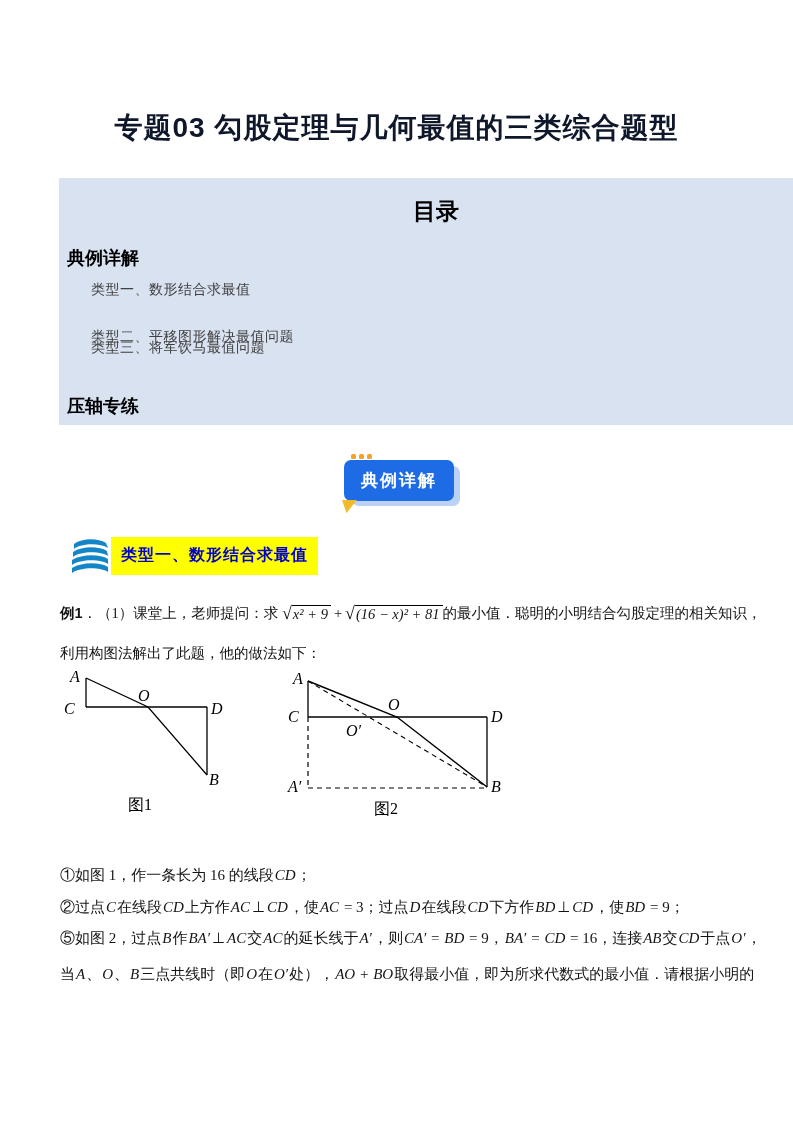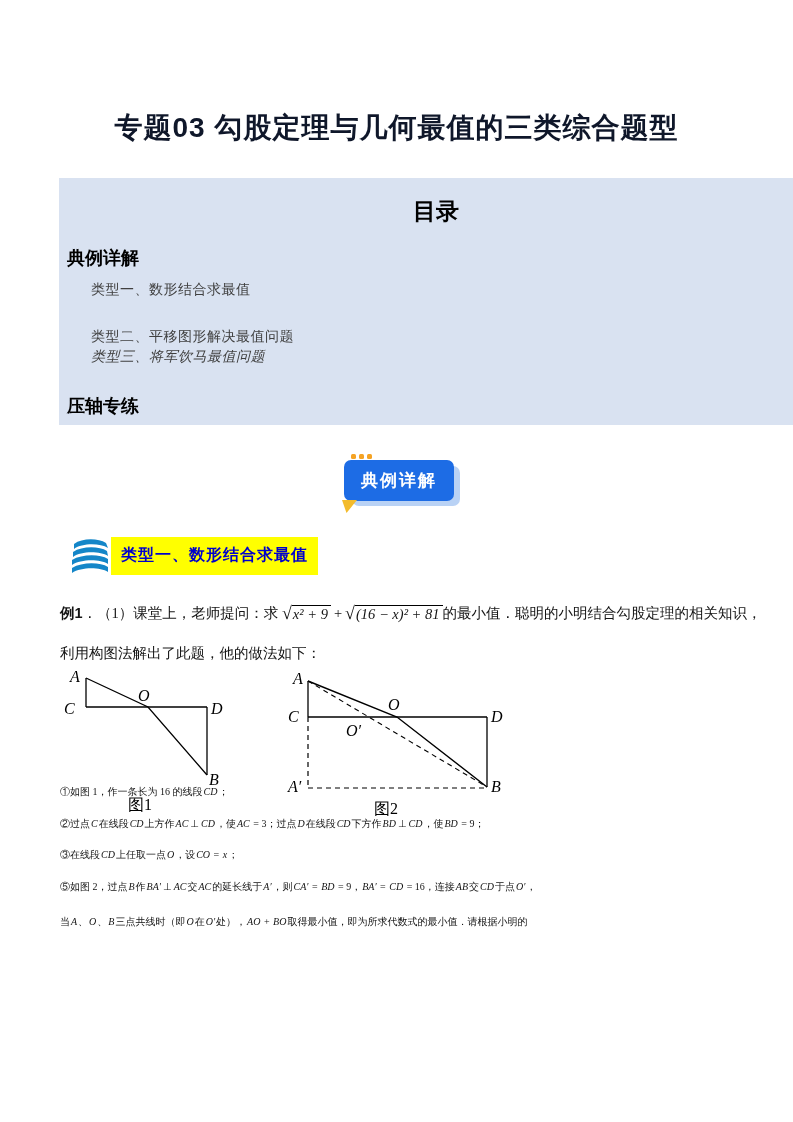--- a/index.html
+++ b/index.html
@@ -15,21 +15,21 @@
   .toc{position:absolute;left:59px;top:178px;width:754px;height:247px;background:#d9e2f1;}
   .toc-title{position:absolute;left:0;right:0;top:18px;text-align:center;
              font-family:"Liberation Sans",sans-serif;font-weight:700;font-size:23px;color:#000;}
   .toc-sec{position:absolute;left:8px;font-family:"Liberation Sans",sans-serif;
            font-weight:700;font-size:18px;color:#000;}
   .toc-sec1{top:68px;}
   .toc-sec2{top:216px;}
   .toc-item{position:absolute;left:32px;font-size:14px;color:#404040;letter-spacing:.5px;}
   .toc-item1{top:103px;}
   .toc-item2{top:150px;}
-  .toc-item3{top:170px;font-style:italic;}
+  .toc-item3{top:161px;}
 
   
   .badge{position:absolute;left:344px;top:456px;width:122px;height:58px;}
   .badge-shadow{position:absolute;left:8px;top:10px;width:108px;height:40px;
                 background:#b9d2f5;border-radius:7px;}
   .badge-main{position:absolute;left:0;top:4px;width:110px;height:41px;background:#1d6ce5;
               border-radius:7px;color:#fff;font-family:"Liberation Sans",sans-serif;
               font-weight:700;font-size:17px;display:flex;align-items:center;
               justify-content:center;letter-spacing:2px;}
   .badge-dots{position:absolute;left:7px;top:-2px;display:flex;gap:3px;}
@@ -57,21 +57,21 @@
 
   
   .fig{position:absolute;}
   .fig1{left:58px;top:666px;}
   .fig2{left:286px;top:664px;}
   .fig text{font-family:"Liberation Serif",serif;}
   .fig .pt{font-style:italic;font-size:16px;fill:#000;}
   .fig .cap{font-size:16px;fill:#000;}
 
   
-  .steps{position:absolute;left:60px;top:776px;width:700px;font-size:10px;}
+  .steps{position:absolute;left:60px;top:860px;width:700px;font-size:15px;}
   .step{height:31.6px;line-height:31.6px;white-space:nowrap;}
   .step-cont{margin-top:4px;}
   .blank{letter-spacing:1px;}
 </style>
 </head>
 <body>
 
 <div class="page">
 
   <h1 class="doc-title">专题03 勾股定理与几何最值的三类综合题型</h1>
@@ -141,18 +141,17 @@
     <text class="pt" x="60" y="72">O′</text>
     <text class="pt" x="205" y="58">D</text>
     <text class="pt" x="2" y="128">A′</text>
     <text class="pt" x="205" y="128">B</text>
     <text class="cap" x="100" y="150" text-anchor="middle">图2</text>
   </svg>
 
   <div class="steps">
     <div class="step"><span>①如图 1，作一条长为 16 的线段</span><span class="m">CD</span><span>；</span></div>
     <div class="step"><span>②过点</span><span class="m">C</span><span>在线段</span><span class="m">CD</span><span>上方作</span><span class="m">AC</span><span class="sym">⊥</span><span class="m">CD</span><span>，使</span><span class="m">AC</span><span> = 3；过点</span><span class="m">D</span><span>在线段</span><span class="m">CD</span><span>下方作</span><span class="m">BD</span><span class="sym">⊥</span><span class="m">CD</span><span>，使</span><span class="m">BD</span><span> = 9；</span></div>
-    <div class="step"><span>③在线段</span><span class="m">CD</span><span>上任取一点</span><span class="m">O</span><span>，设</span><span class="m">CO</span><span> = </span><span class="m">x</span><span>；</span></div>
     <div class="step"><span>⑤如图 2，过点</span><span class="m">B</span><span>作</span><span class="m">BA′</span><span class="sym">⊥</span><span class="m">AC</span><span>交</span><span class="m">AC</span><span>的延长线于</span><span class="m">A′</span><span>，则</span><span class="m">CA′</span><span> = </span><span class="m">BD</span><span> = 9，</span><span class="m">BA′</span><span> = </span><span class="m">CD</span><span> = 16，连接</span><span class="m">AB</span><span>交</span><span class="m">CD</span><span>于点</span><span class="m">O′</span><span>，</span></div>
     <div class="step step-cont"><span>当</span><span class="m">A</span><span>、</span><span class="m">O</span><span>、</span><span class="m">B</span><span>三点共线时（即</span><span class="m">O</span><span>在</span><span class="m">O′</span><span>处），</span><span class="m">AO</span><span> + </span><span class="m">BO</span><span>取得最小值，即为所求代数式的最小值．请根据小明的</span></div>
   </div>
 
 </div>
 
 </body></html>

